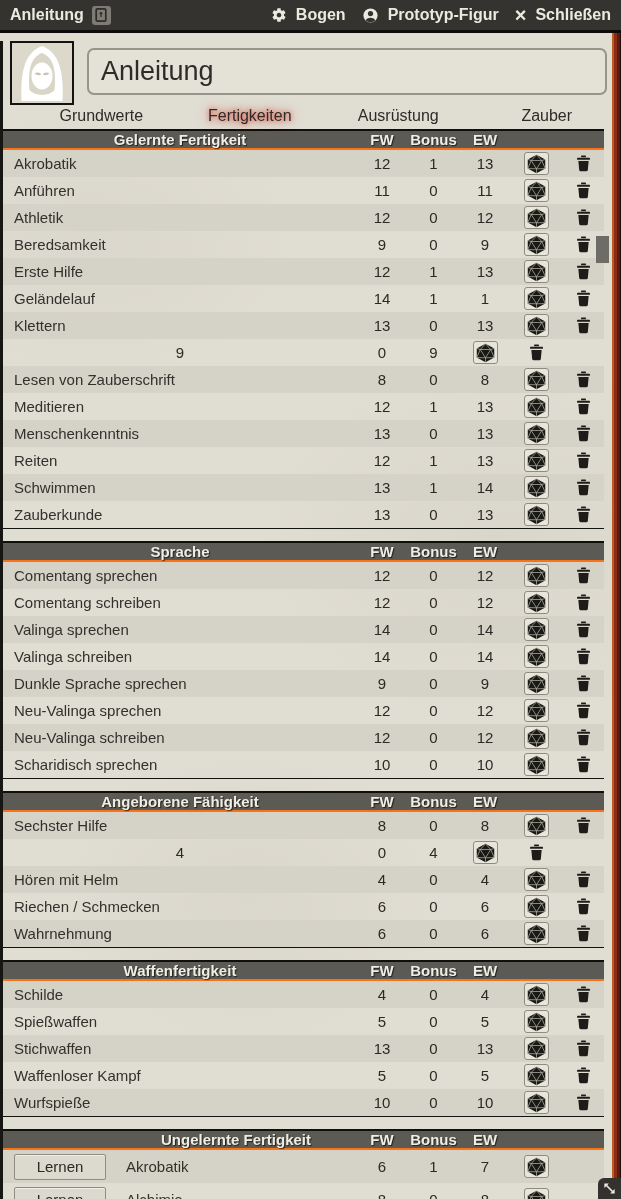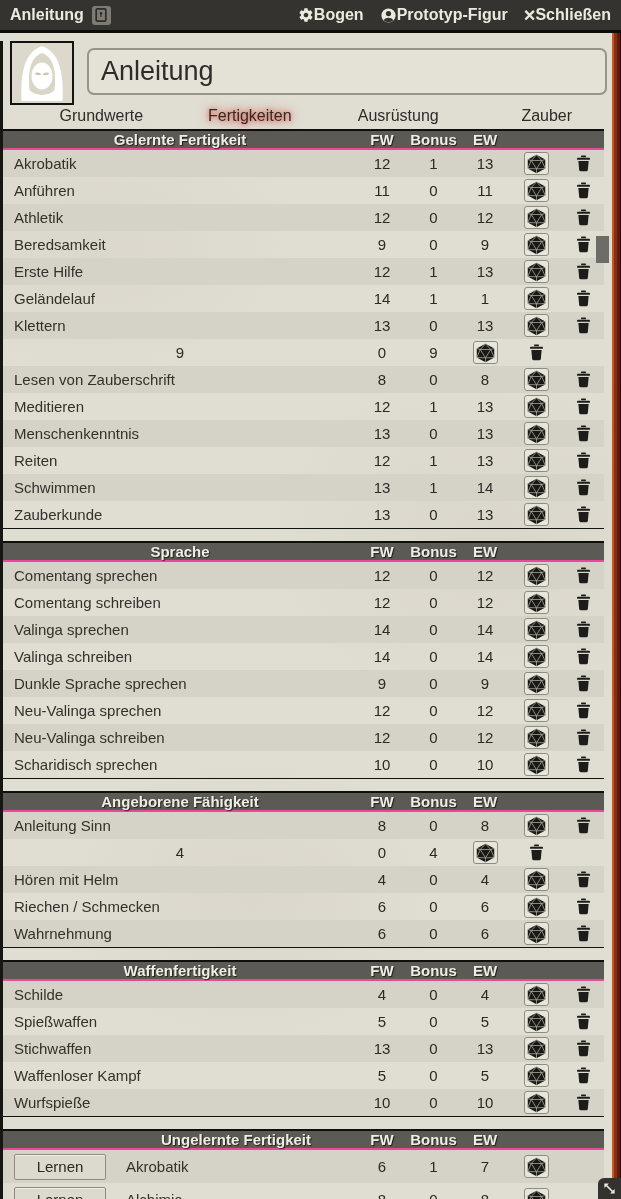--- a/index.html
+++ b/index.html
@@ -19,21 +19,21 @@
   .topbar{
     height:30px;background:#35332f;border-bottom:3px solid #0c0c0a;
     display:flex;align-items:center;justify-content:space-between;
     padding:0 10px;position:relative;z-index:3;
   }
   .tb-left{display:flex;align-items:center;gap:8px;}
   .app-title{color:#eceadf;font-weight:bold;font-size:16px;}
   .book-btn{width:19px;height:19px;background:#7d7b73;border:none;border-radius:3px;
     display:flex;align-items:center;justify-content:center;padding:0;cursor:pointer;}
   .tb-menu{display:flex;align-items:center;gap:16px;}
-  .menu-item{display:flex;align-items:center;gap:0;color:#eceadf;font-weight:bold;
+  .menu-item{display:flex;align-items:center;gap:9px;color:#eceadf;font-weight:bold;
     font-size:16px;background:none;border:none;padding:0;cursor:pointer;
     font-family:"Liberation Sans",sans-serif;}
   .close-x{font-size:20px;font-weight:bold;line-height:14px;}
   
   .content{border-left:3px solid #161613;min-height:1166px;position:relative;z-index:1;box-sizing:border-box;}
   .char-header{display:flex;gap:13px;margin:8px 14px 0 7px;}
   .avatar{width:60px;height:60px;border:2px solid #131311;background:#dcd8cb;flex:0 0 auto;cursor:pointer;}
   .name-input{flex:1;height:47px;margin-top:7px;box-sizing:border-box;
     font-size:27px;color:#2e2c28;padding:0 12px;
     background:#e4e1d7;border:2px solid #96948b;border-radius:7px;
@@ -42,21 +42,21 @@
   .tab{text-align:center;font-size:16px;color:#2e2c28;cursor:pointer;}
   .tab.active{
     text-shadow:0 0 4px rgba(226,110,95,0.95),0 0 7px rgba(226,110,95,0.8),0 0 12px rgba(226,110,95,0.55);
   }
   
   .tables{margin-top:3px;}
   .skill-table{width:601px;margin:0 0 12px 0;border-bottom:1px solid #12120e;}
   .table-head,.skill-row{display:grid;grid-template-columns:354px 50px 53px 50px 52px 42px;align-items:center;}
   .table-head.with-learn,.skill-row.with-learn{grid-template-columns:112px 242px 50px 53px 50px 52px 42px;}
   .table-head{
-    height:17px;background:#5c5a54;border-top:2px solid #0f0f0c;border-bottom:2px solid #ec4899;
+    height:17px;background:#5c5a54;border-top:2px solid #0f0f0c;border-bottom:2px solid #f97316;
     color:#f0eee4;font-weight:bold;font-size:15px;
     text-shadow:1px 1px 1px rgba(0,0,0,0.65);
   }
   .hcell{text-align:center;line-height:17px;}
   .skill-row{height:27px;font-size:15px;}
   .skill-row.tall{height:33px;}
   .table-body .skill-row:nth-child(odd){background:#d5d2c7;}
   .skill-name{padding-left:11px;color:#33312c;text-align:left;}
   .cell.num{text-align:center;color:#2b2a26;}
   .dice-btn{width:25px;height:23px;margin:0 auto;display:flex;align-items:center;justify-content:center;
@@ -853,21 +853,21 @@
         <div class="table-head">
           <div class="hcell">Angeborene Fähigkeit</div>
           <div class="hcell">FW</div>
           <div class="hcell">Bonus</div>
           <div class="hcell">EW</div>
           <div class="hcell"></div>
           <div class="hcell"></div>
         </div>
         <div class="table-body">
           <div class="skill-row">
-            <div class="cell skill-name">Anleitung Sinn</div>
+            <div class="cell skill-name">Sechster Hilfe</div>
             <div class="cell num">8</div>
             <div class="cell num">0</div>
             <div class="cell num">8</div>
             <div class="cell dice-cell">
               <button class="dice-btn">
                 <span style="display:flex;">
                   <svg width="21" height="20" viewBox="0 0 24 22">
   <polygon points="12,0.5 22,5.8 22,16.2 12,21.5 2,16.2 2,5.8" fill="#181815"></polygon>
   <g stroke="#bdbaae" stroke-width="0.8" fill="none">
     <polygon points="6,7 18,7 12,16.5"></polygon>

